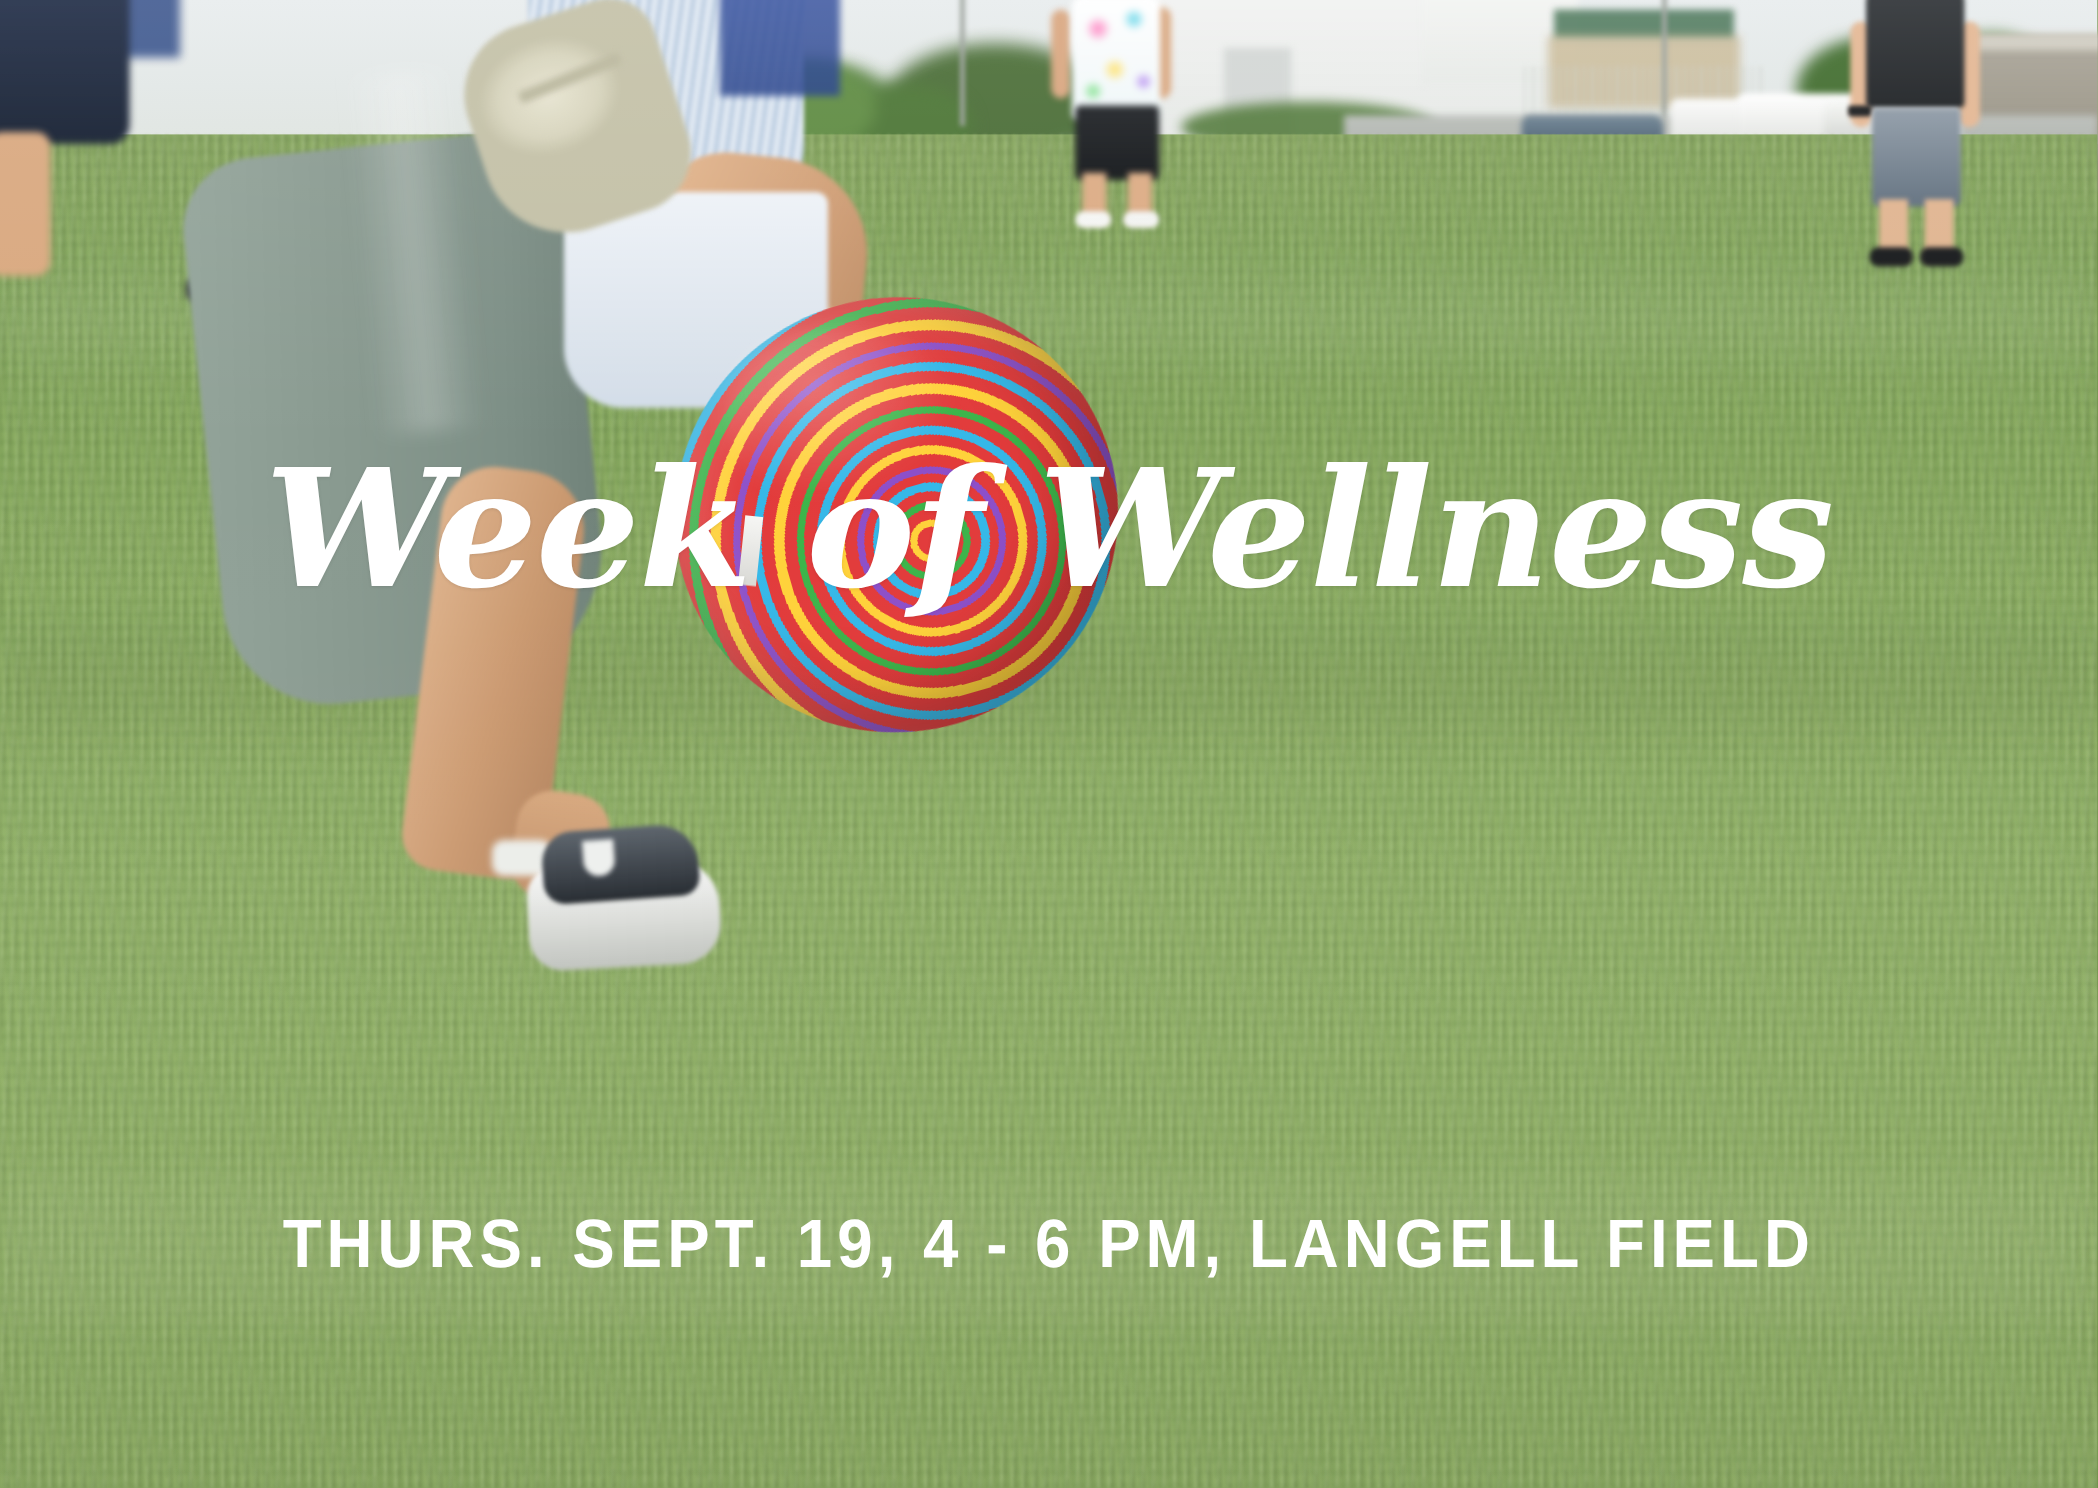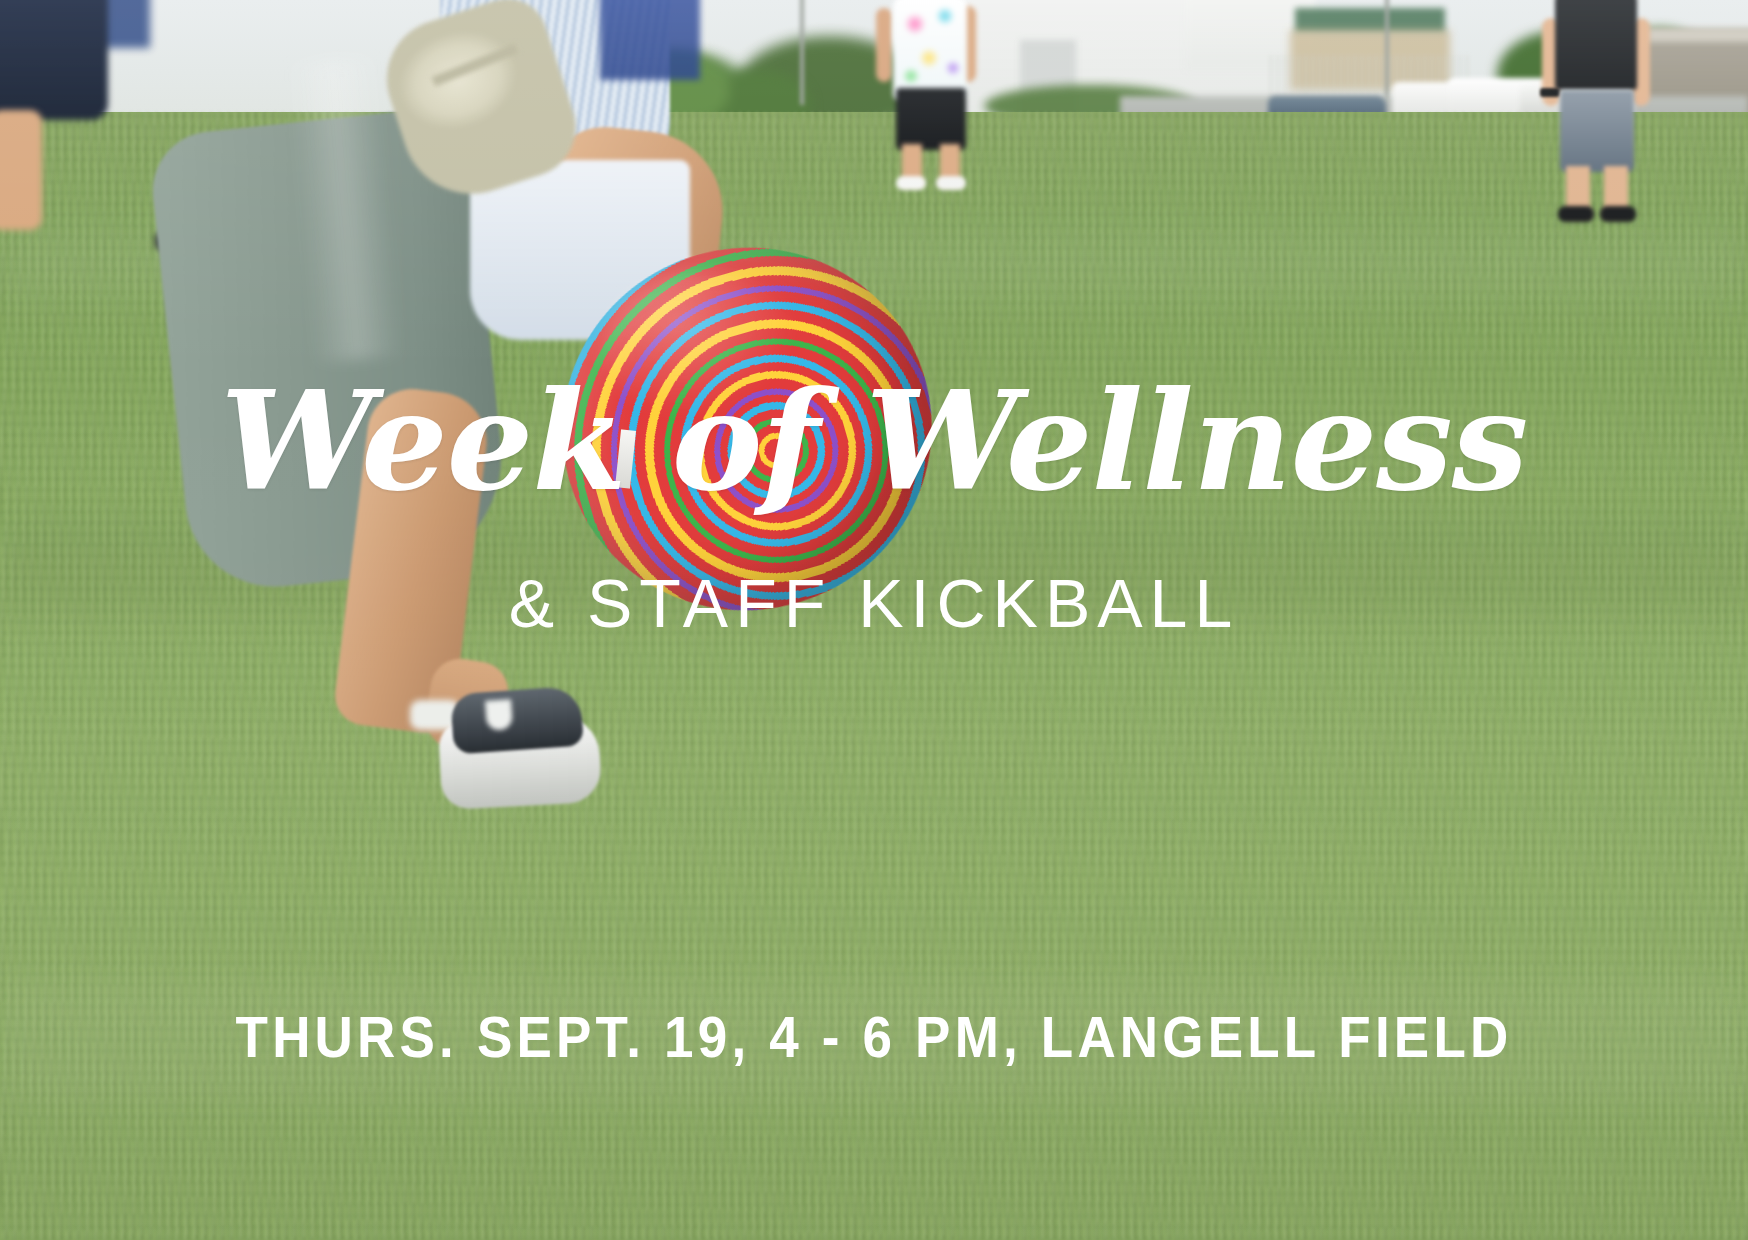--- a/index.html
+++ b/index.html
@@ -465,19 +465,18 @@
     <div class="ball-tag"></div>
 
     <div class="grade"></div>
   </div>
 
   <div class="content">
 
     <div class="title">Week of Wellness</div>
 
     <div class="headline">
-      <span class="hl-line">&amp; STAFF KICKBALL</span>
     </div>
 
     <div class="footer">THURS. SEPT. 19, 4 - 6 PM, LANGELL FIELD</div>
 
   </div>
 </div>
 
 </body></html>

